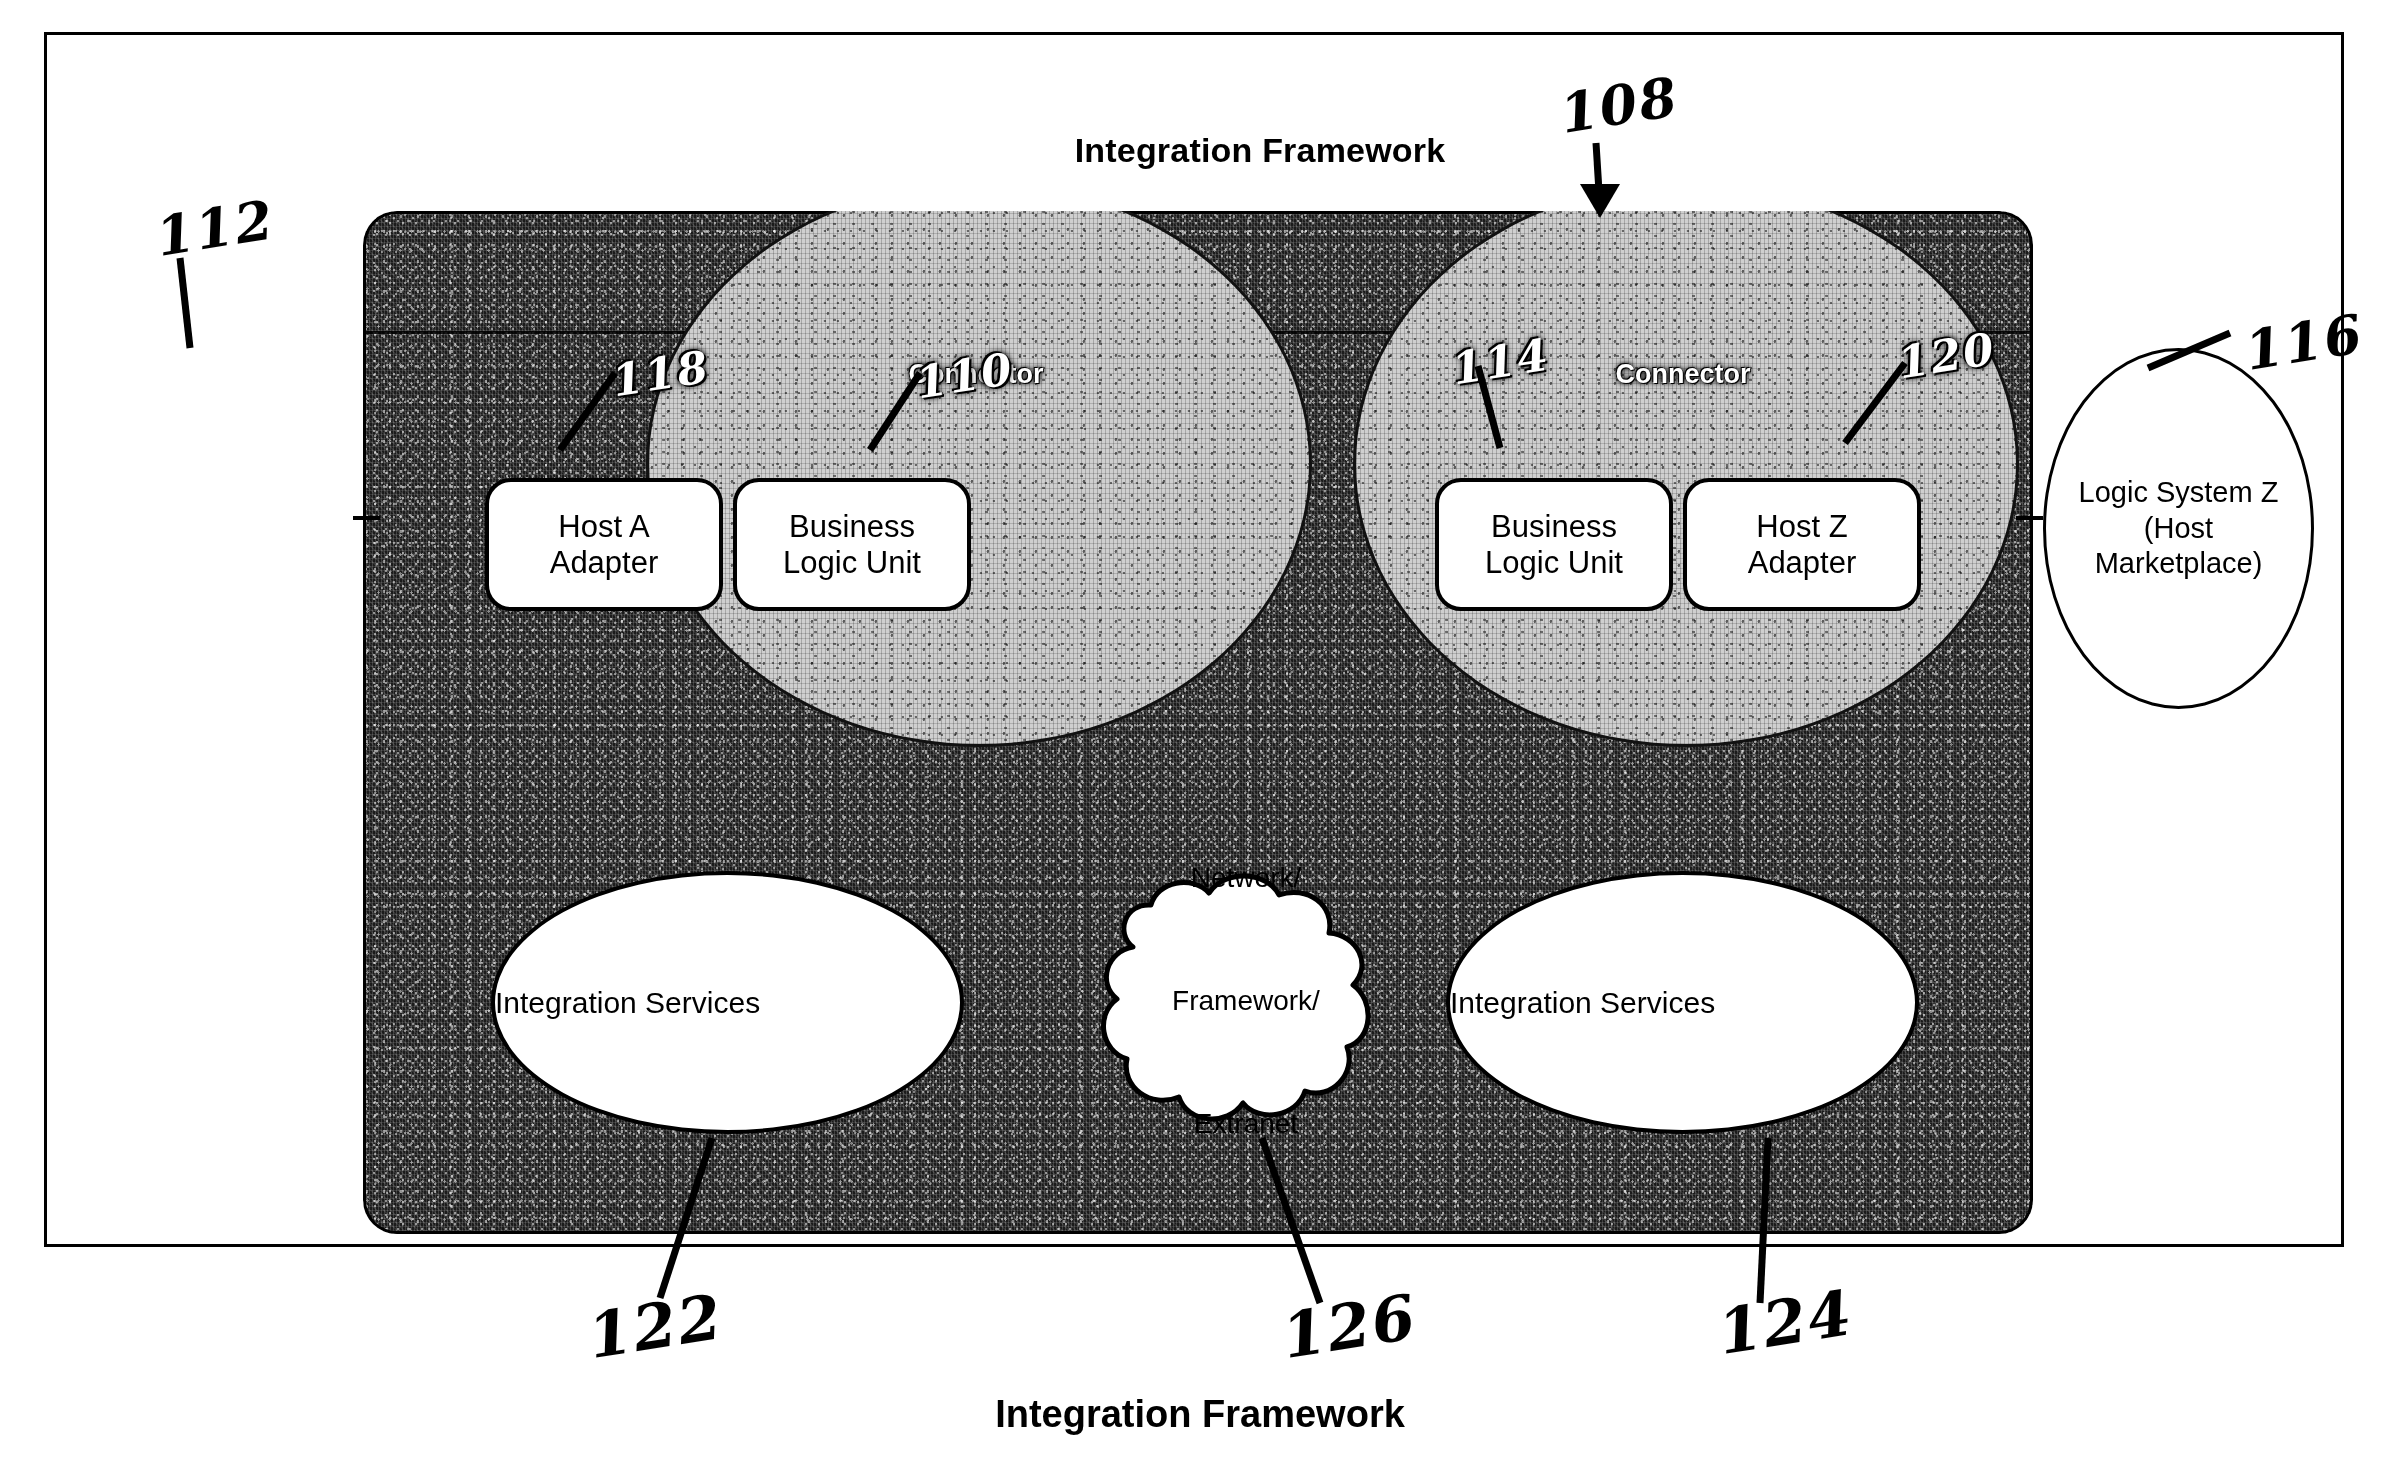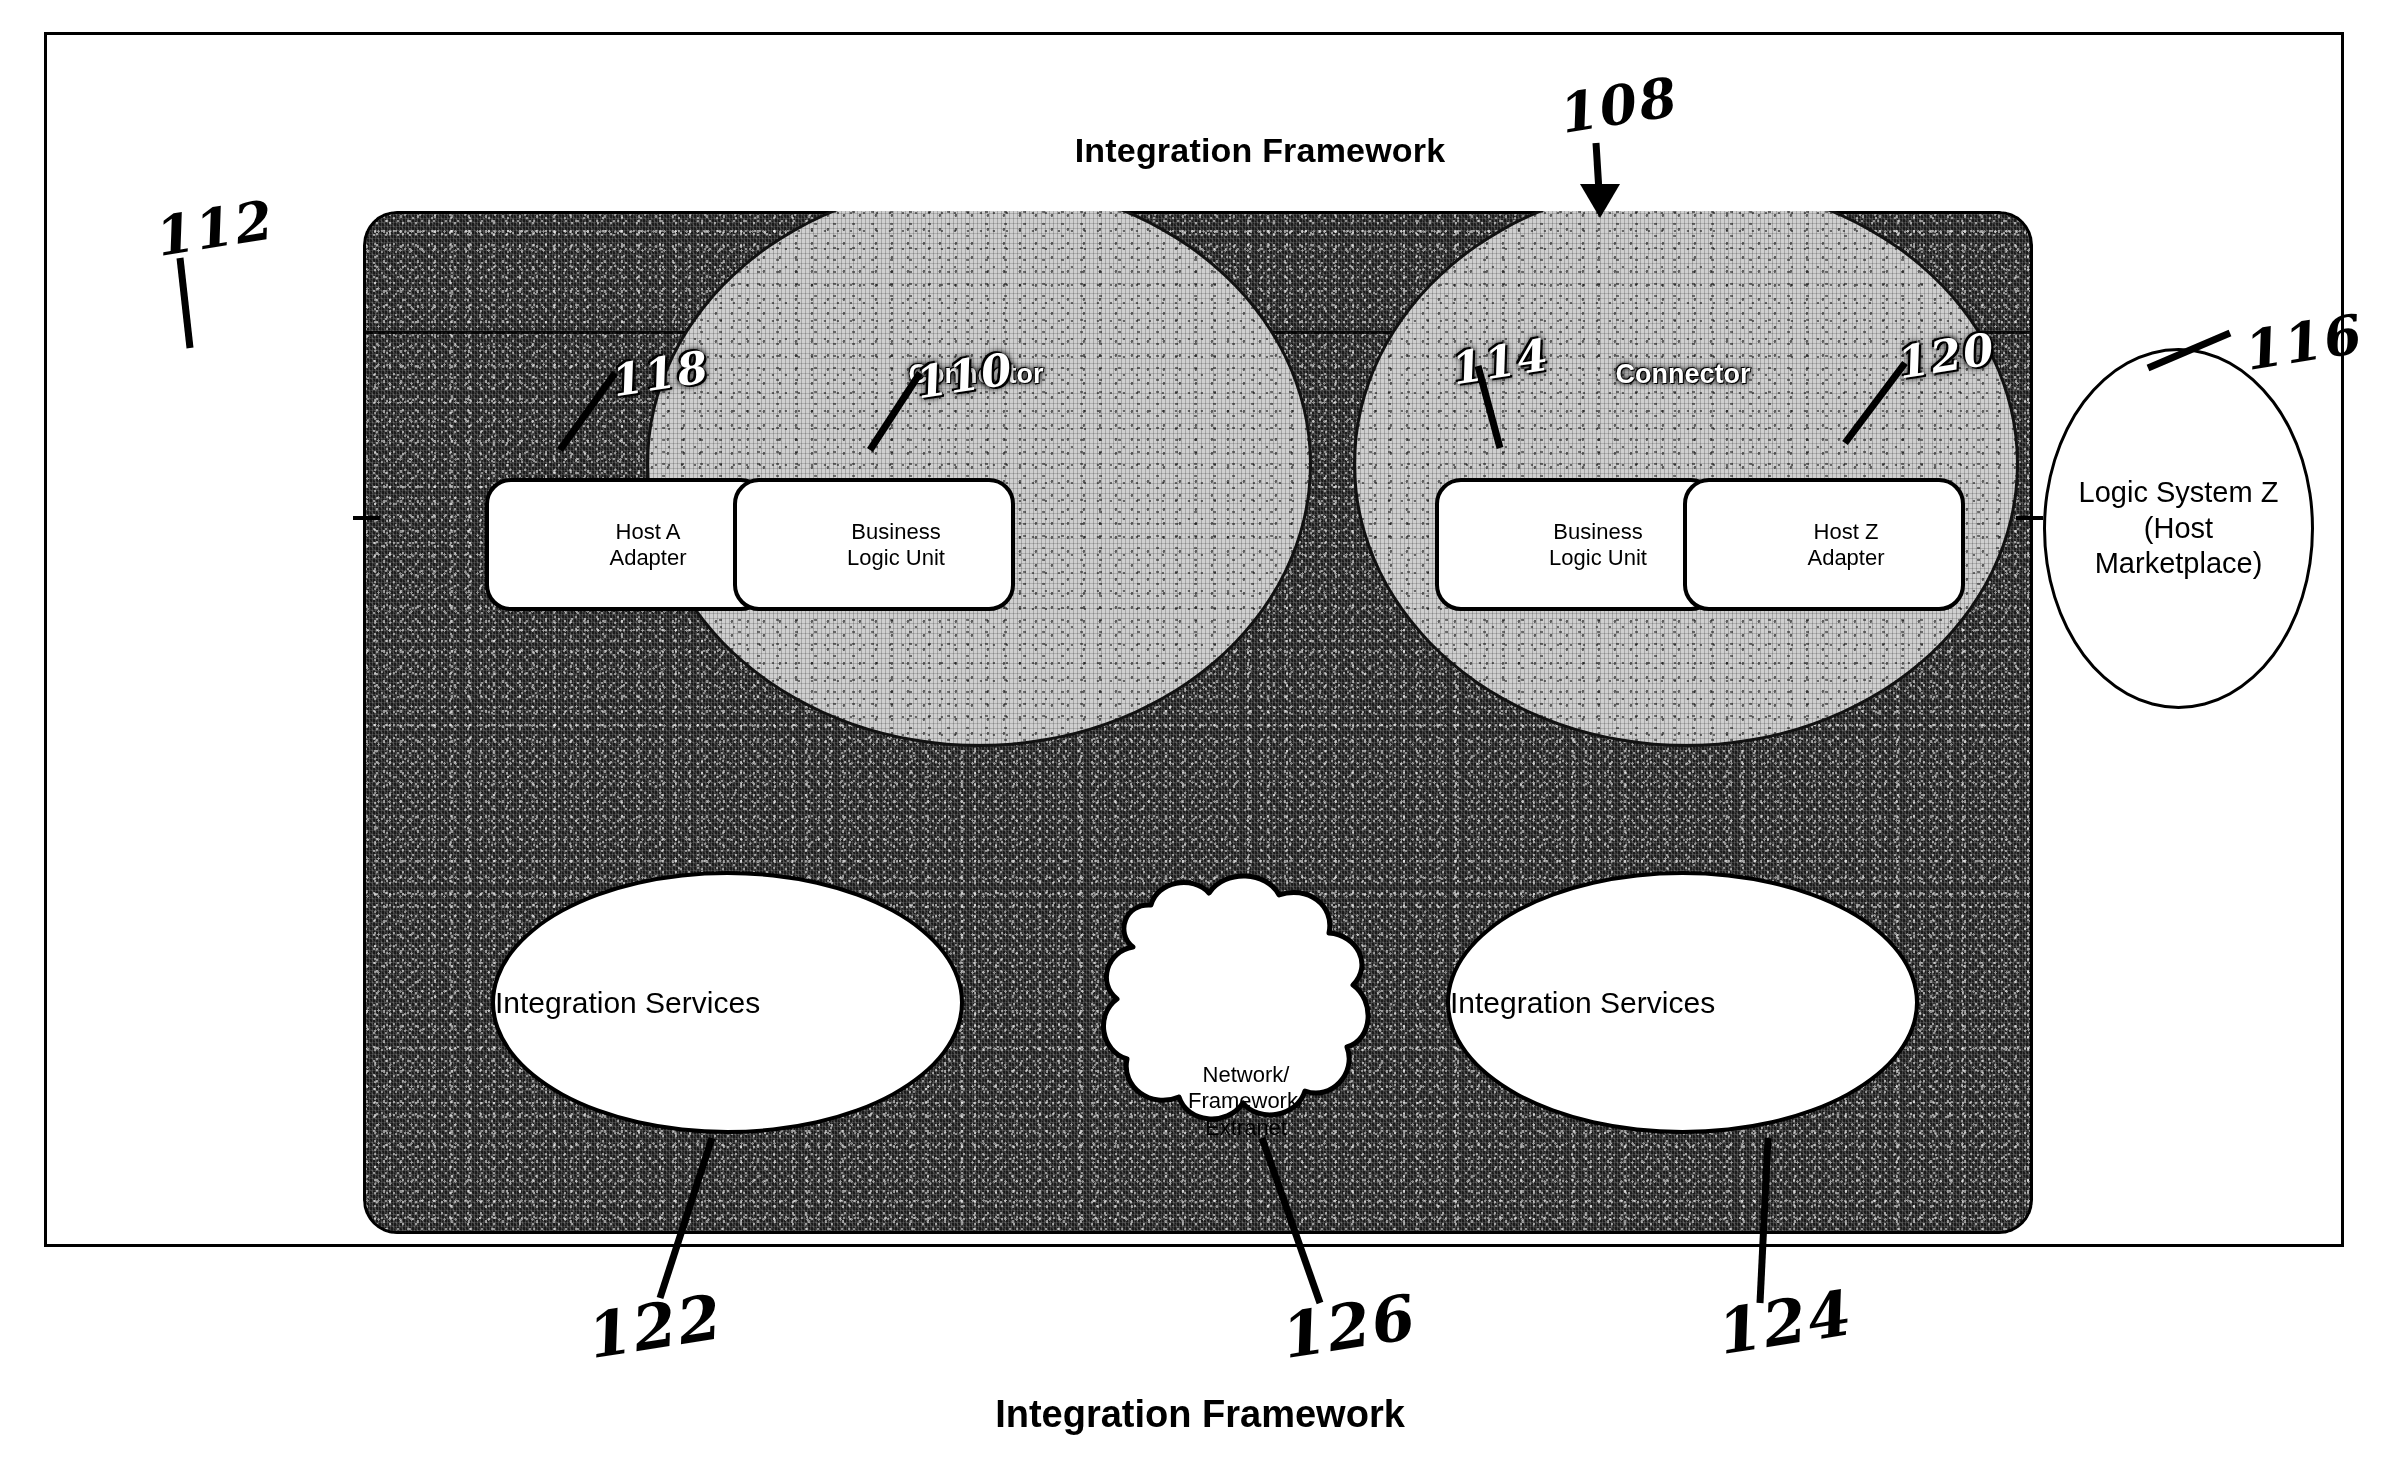--- a/index.html
+++ b/index.html
@@ -53,37 +53,37 @@
   #connector-left{left:283px;top:-30px;width:660px;height:560px;}
   #connector-right{left:990px;top:-30px;width:660px;height:560px;}
 
   .connector-label{position:absolute;top:148px;width:300px;text-align:center;
       font-size:27px;font-weight:bold;color:#fff;
       text-shadow:0 0 4px #000,0 0 7px #000,1px 1px 0 #000,-1px -1px 0 #000;}
 
   
   .unit-box{position:absolute;background:#fff;border:4px solid #000;border-radius:26px;
       display:flex;align-items:center;justify-content:center;text-align:center;
-      font-size:22px;line-height:1.16;z-index:6;padding-left:44px;}
+      font-size:31px;line-height:1.16;z-index:6;}
 
   
   .svc-ellipse{position:absolute;background:#fff;border:4px solid #000;border-radius:50%;
       display:flex;align-items:center;justify-content:flex-start;text-align:center;
       font-size:30px;z-index:6;}
 
   
   .host-ellipse{position:absolute;background:#fff;border:3px solid #000;border-radius:50%;
       display:flex;align-items:center;justify-content:center;text-align:center;
       font-size:29px;line-height:1.22;z-index:8;}
 
   
   .cloud{position:absolute;z-index:6;}
   .cloud .cloud-text{position:absolute;left:0;top:0;width:100%;height:100%;
-      display:flex;flex-direction:column;align-items:center;justify-content:flex-end;
-      text-align:center;font-size:22px;line-height:1.2;}
+      display:flex;flex-direction:column;align-items:center;justify-content:space-between;
+      text-align:center;font-size:28px;line-height:1.2;}
 
   
   .ref{position:absolute;font-family:"DejaVu Serif","Liberation Serif",serif;
       font-style:italic;font-weight:bold;font-size:54px;color:#000;
       transform:rotate(-9deg);letter-spacing:2px;z-index:20;}
   .ref.light{color:#fff;text-shadow:0 0 5px #000,0 0 9px #000,2px 2px 0 #000,-2px -2px 0 #000;}
   .ref.small{font-size:44px;}
 
   svg.overlay{position:absolute;left:0;top:0;width:2389px;height:1467px;
       pointer-events:none;z-index:15;}

